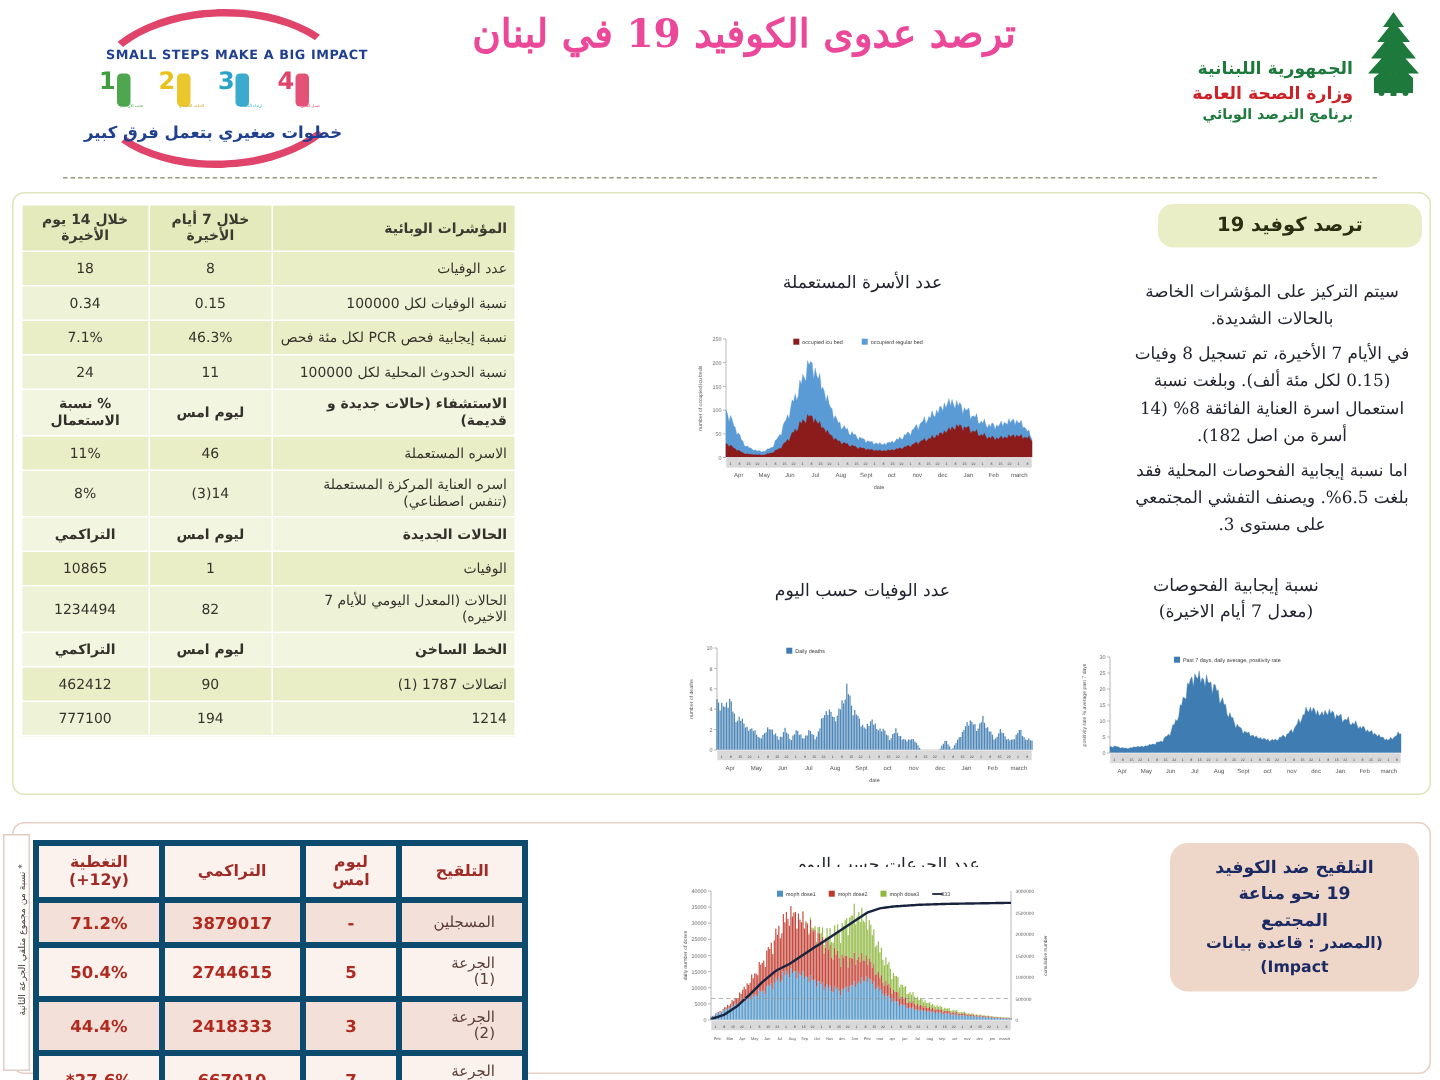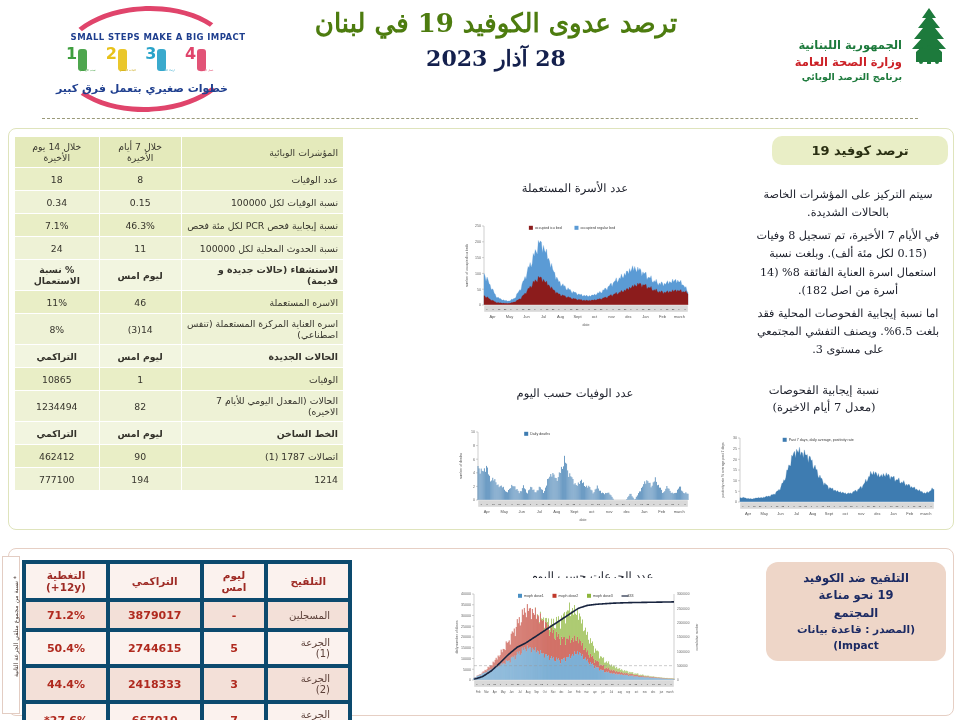--- a/index.html
+++ b/index.html
@@ -44,21 +44,21 @@
   }
   .cl-ar{
     position:absolute;left:0;top:80px;width:180px;text-align:center;
     font-size:11px;font-weight:bold;color:#1f3f8f;direction:rtl;
   }
   .title-block{
     position:absolute;left:236px;top:6px;width:520px;text-align:center;direction:rtl;
   }
   .title-main{
     font-family:"DejaVu Serif","Liberation Serif",serif;
-    font-size:26px;font-weight:bold;color:#4d7c0f;line-height:1.35;
+    font-size:26px;font-weight:bold;color:#ec4899;line-height:1.35;
   }
   .title-date{
     font-family:"DejaVu Serif","Liberation Serif",serif;
     font-size:22px;font-weight:bold;color:#14204d;margin-top:4px;
   }
   .moph{
     position:absolute;right:6px;top:6px;width:196px;height:62px;
   }
   .moph-text{
     position:absolute;right:52px;top:4px;width:140px;text-align:right;direction:rtl;margin-top:27px;
@@ -88,21 +88,21 @@
     position:absolute;left:14px;top:136px;
     width:330px;border-collapse:collapse;direction:rtl;
     font-size:9.3px;color:#36342c;background:#e9eec6;
   }
   table.ind td{
     border:1px solid #ffffff;
     padding:4px 5px;height:14px;vertical-align:middle;
   }
   table.ind td.lbl{text-align:right;width:168px;}
   table.ind td.val{text-align:center;width:78px;}
-  table.ind tr.hdr td{font-weight:normal;color:#3b3a30;background:#e4eabb;}
+  table.ind tr.hdr td{font-weight:bold;color:#3b3a30;background:#e4eabb;}
   table.ind tr.sub td{font-weight:bold;background:#f2f5e0;color:#33312a;}
   table.ind tr.alt td{background:#eef2d6;}
 
   
   .badge-green{
     position:absolute;right:12px;top:136px;width:176px;
     background:#e9eec6;border-radius:10px;text-align:center;
     padding:7px 4px;box-sizing:border-box;
     font-size:13px;font-weight:bold;color:#2a2f12;direction:rtl;
   }
@@ -139,21 +139,21 @@
   .vnote{
     position:absolute;left:2px;top:556px;width:16px;height:156px;
     border:1px solid #e3cdc3;background:#fff;
   }
   .vnote span{
     position:absolute;left:-62px;top:66px;width:148px;
     transform:rotate(-90deg);direction:rtl;text-align:center;
     font-size:6.2px;color:#4a3b36;white-space:nowrap;
   }
   .badge-pink{
-    position:absolute;right:14px;top:562px;width:180px;
+    position:absolute;right:14px;top:562px;width:166px;
     background:#eed6c8;border-radius:12px;text-align:center;
     padding:8px 22px;box-sizing:border-box;direction:rtl;
     font-size:11.5px;font-weight:bold;color:#1b2a63;line-height:1.5;
   }
   .badge-pink .src{font-size:10.5px;font-weight:bold;}
 </style>
 </head>
 <body>
 
 <div class="header">
@@ -181,21 +181,20 @@
         <span class="cl-num" style="color:#e0446b">4</span>
         <span class="cl-fig" style="background:#e0446b"></span>
         <span class="cl-cap" style="color:#e0446b">غسل اليدين</span>
       </div>
     </div>
     <div class="cl-ar">خطوات صغيري بتعمل فرق كبير</div>
   </div>
 
   <div class="title-block">
     <div class="title-main">ترصد عدوى الكوفيد 19 في لبنان</div>
-    <div class="title-date">28 آذار 2023</div>
   </div>
 
   <div class="moph">
     <div class="moph-text">
       <div class="moph-l1">الجمهورية اللبنانية</div>
       <div class="moph-l2">وزارة الصحة العامة</div>
       <div class="moph-l3">برنامج الترصد الوبائي</div>
     </div>
     <svg class="cedar" viewBox="0 0 46 58">
       <path d="M23 2 L30 12 L26 12 L34 22 L29 22 L38 33 L31 33 L40 43 L6 43 L15 33 L8 33 L17 22 L12 22 L20 12 L16 12 Z" fill="#1d7a3c"></path>

